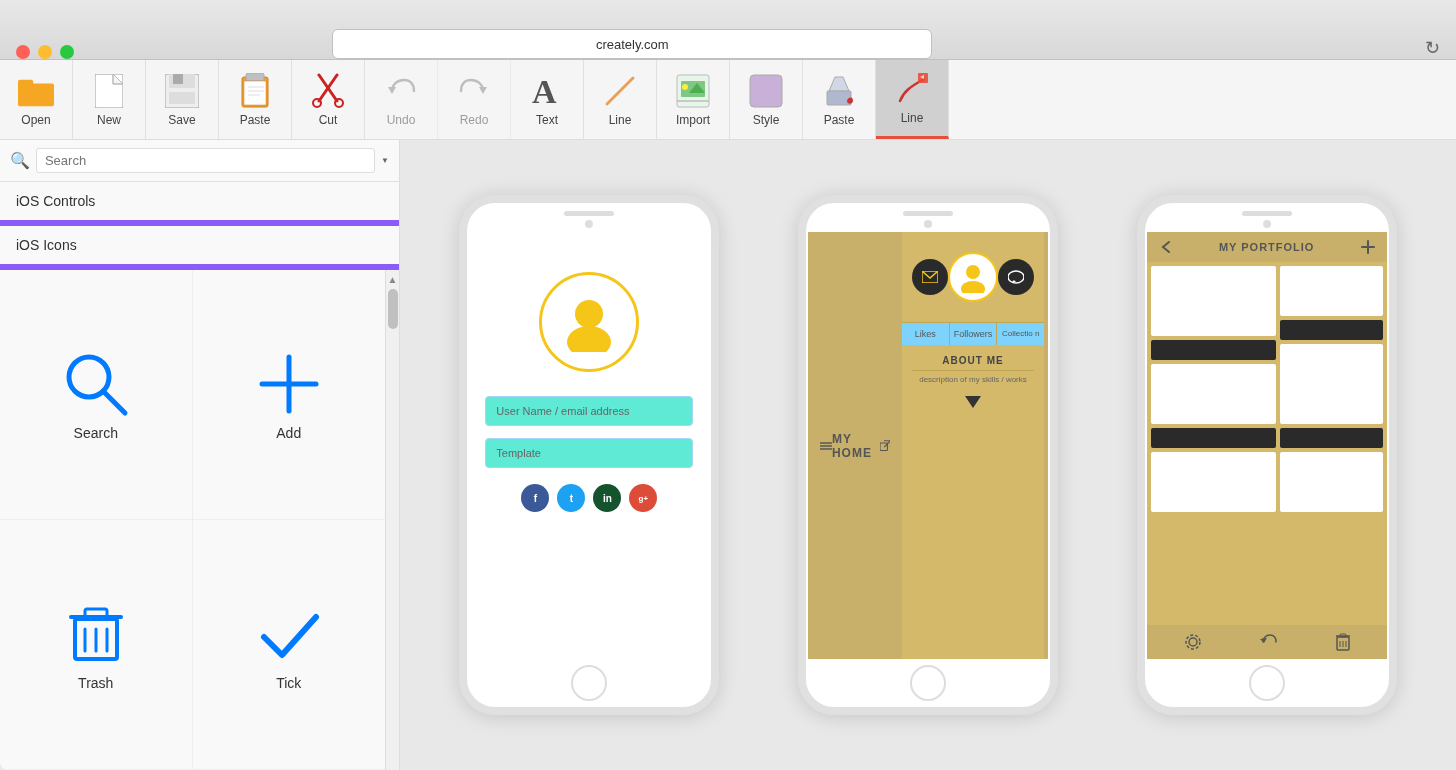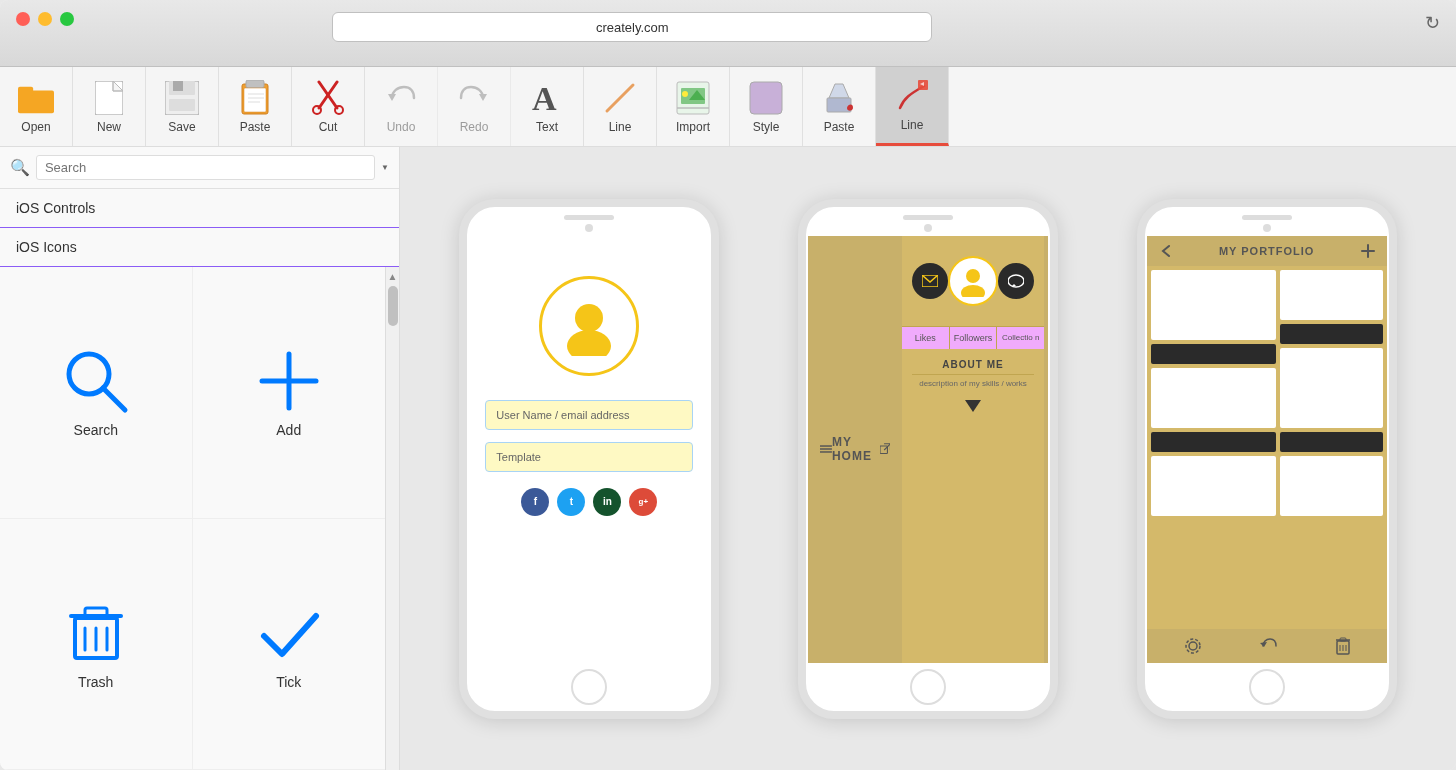--- a/index.html
+++ b/index.html
@@ -1,20 +1,20 @@
 <!DOCTYPE html>
 <html><head>
   <meta charset="utf-8">
   <style>
     * { margin: 0; padding: 0; box-sizing: border-box; }
     body { font-family: -apple-system, BlinkMacSystemFont, 'Segoe UI', sans-serif; background: #e8e8e8; width: 1456px; height: 770px; overflow: hidden; }
 
     
     .window { width: 1456px; height: 770px; background: #f0f0f0; border-radius: 8px; overflow: hidden; display: flex; flex-direction: column; }
-    .titlebar { height: 67px; background: linear-gradient(to bottom, #e8e8e8, #d8d8d8); display: flex; align-items: flex-start; padding: 12px 16px; gap: 8px; border-bottom: 1px solid #c0c0c0; }
+    .titlebar { height: 60px; background: linear-gradient(to bottom, #e8e8e8, #d8d8d8); display: flex; align-items: flex-end; padding: 0 16px; gap: 8px; border-bottom: 1px solid #c0c0c0; }
     .traffic-lights { display: flex; gap: 8px; margin-right: 8px; }
     .tl { width: 14px; height: 14px; border-radius: 50%; }
     .tl-red { background: #ff5f57; }
     .tl-yellow { background: #febc2e; }
     .tl-green { background: #28c840; }
     .url-bar { flex: 1; max-width: 600px; margin: 0 auto; background: white; border-radius: 6px; border: 1px solid #c0c0c0; height: 30px; display: flex; align-items: center; justify-content: center; font-size: 13px; color: #333; }
     .refresh-btn { margin-left: auto; color: #666; font-size: 18px; cursor: pointer; }
 
     
     .toolbar { height: 80px; background: #f5f5f5; border-bottom: 1px solid #ddd; display: flex; align-items: stretch; }
@@ -24,21 +24,21 @@
 
     
     .main { display: flex; flex: 1; overflow: hidden; }
 
     
     .sidebar { width: 400px; background: #f9f9f9; border-right: 1px solid #ddd; display: flex; flex-direction: column; }
     .search-bar { padding: 8px 10px; border-bottom: 1px solid #e0e0e0; display: flex; align-items: center; gap: 6px; }
     .search-icon-sm { color: #666; font-size: 16px; }
     .search-input { flex: 1; border: none; background: white; border-radius: 3px; padding: 4px 8px; font-size: 13px; border: 1px solid #ddd; }
     .sidebar-triangle { color: #666; font-size: 8px; margin-left: auto; }
-    .sidebar-section { padding: 10px 16px; border-bottom: 1px solid #8b5cf6; }
+    .sidebar-section { padding: 10px 16px; border-bottom: 6px solid #8b5cf6; }
     .sidebar-section-label { font-size: 14px; color: #333; }
     .sidebar-icons { display: grid; grid-template-columns: 1fr 1fr; gap: 0; flex: 1; overflow-y: auto; }
     .sidebar-icon-item { display: flex; flex-direction: column; align-items: center; justify-content: center; padding: 20px 10px; cursor: pointer; border-bottom: 1px solid #eee; }
     .sidebar-icon-item:nth-child(odd) { border-right: 1px solid #eee; }
     .sidebar-icon-svg { width: 70px; height: 70px; display: flex; align-items: center; justify-content: center; }
     .sidebar-icon-label { font-size: 14px; color: #333; margin-top: 6px; }
 
     
     .scroll-track { width: 14px; background: #f0f0f0; border-left: 1px solid #ddd; display: flex; flex-direction: column; align-items: center; padding-top: 4px; }
     .scroll-up { font-size: 10px; color: #888; cursor: pointer; }
@@ -50,37 +50,37 @@
     
     .phone { width: 260px; height: 520px; background: white; border-radius: 36px; border: 8px solid #e0e0e0; position: relative; display: flex; flex-direction: column; box-shadow: 0 2px 20px rgba(0,0,0,0.15); }
     .phone-speaker { width: 50px; height: 5px; background: #ddd; border-radius: 3px; margin: 8px auto 0; }
     .phone-cam { width: 8px; height: 8px; background: #ddd; border-radius: 50%; margin: 4px auto; }
     .phone-screen { flex: 1; background: white; overflow: hidden; margin: 0 2px; }
     .phone-home { width: 36px; height: 36px; border-radius: 50%; border: 2.5px solid #ddd; margin: 6px auto; }
 
     
     .login-screen { display: flex; flex-direction: column; align-items: center; padding: 20px 16px; height: 100%; background: white; }
     .avatar-circle { width: 100px; height: 100px; border-radius: 50%; border: 3px solid #f5c518; display: flex; align-items: center; justify-content: center; margin: 20px auto 24px; }
-    .login-field { width: 100%; background: #fef9c3; border: 1.5px solid #a8d4f5; border-radius: 4px; padding: 8px 10px; font-size: 11px; color: #666; margin-bottom: 8px; }
+    .login-field { width: 100%; background: #5eead4; border: 1.5px solid #a8d4f5; border-radius: 4px; padding: 8px 10px; font-size: 11px; color: #666; margin-bottom: 8px; }
     .social-icons { display: flex; gap: 8px; margin-top: 8px; }
     .social-btn { width: 28px; height: 28px; border-radius: 50%; display: flex; align-items: center; justify-content: center; font-size: 10px; color: white; font-weight: bold; }
     .fb { background: #3b5998; }
     .tw { background: #1da1f2; }
     .li { background: #14532d; }
     .gp { background: #dd4b39; }
 
     
     .home-screen { height: 100%; display: flex; flex-direction: row; }
     .home-header { background: #c8b06a; padding: 8px 12px; display: flex; align-items: center; justify-content: space-between; }
     .home-title { font-size: 12px; font-weight: 600; color: #555; letter-spacing: 1px; }
     .home-body { background: #d4b96a; flex: 1; display: flex; flex-direction: column; }
     .profile-section { display: flex; justify-content: space-around; align-items: center; padding: 20px 10px; }
     .profile-avatar { width: 50px; height: 50px; border-radius: 50%; border: 2px solid #f5c518; display: flex; align-items: center; justify-content: center; background: white; }
     .icon-circle-dark { width: 36px; height: 36px; border-radius: 50%; background: #2a2a2a; display: flex; align-items: center; justify-content: center; }
-    .tabs-row { display: flex; background: #f0abfc; border-top: 1px solid #c0a550; }
+    .tabs-row { display: flex; background: #7dd3fc; border-top: 1px solid #c0a550; }
     .tab-item { flex: 1; text-align: center; padding: 6px 4px; font-size: 9px; color: #555; border-right: 1px solid #c0a550; }
     .about-section { background: #d4b96a; padding: 10px; text-align: center; flex: 1; }
     .about-title { font-size: 10px; font-weight: 600; color: #444; letter-spacing: 1px; border-bottom: 1px solid #c0a550; padding-bottom: 4px; margin-bottom: 4px; }
     .about-desc { font-size: 8px; color: #666; }
     .home-footer { background: #c8b06a; padding: 8px; display: flex; justify-content: space-around; }
 
     
     .portfolio-screen { height: 100%; display: flex; flex-direction: column; }
     .portfolio-header { background: #c8b06a; padding: 8px 12px; display: flex; align-items: center; justify-content: space-between; }
     .portfolio-title { font-size: 11px; font-weight: 600; color: #555; letter-spacing: 1px; }

